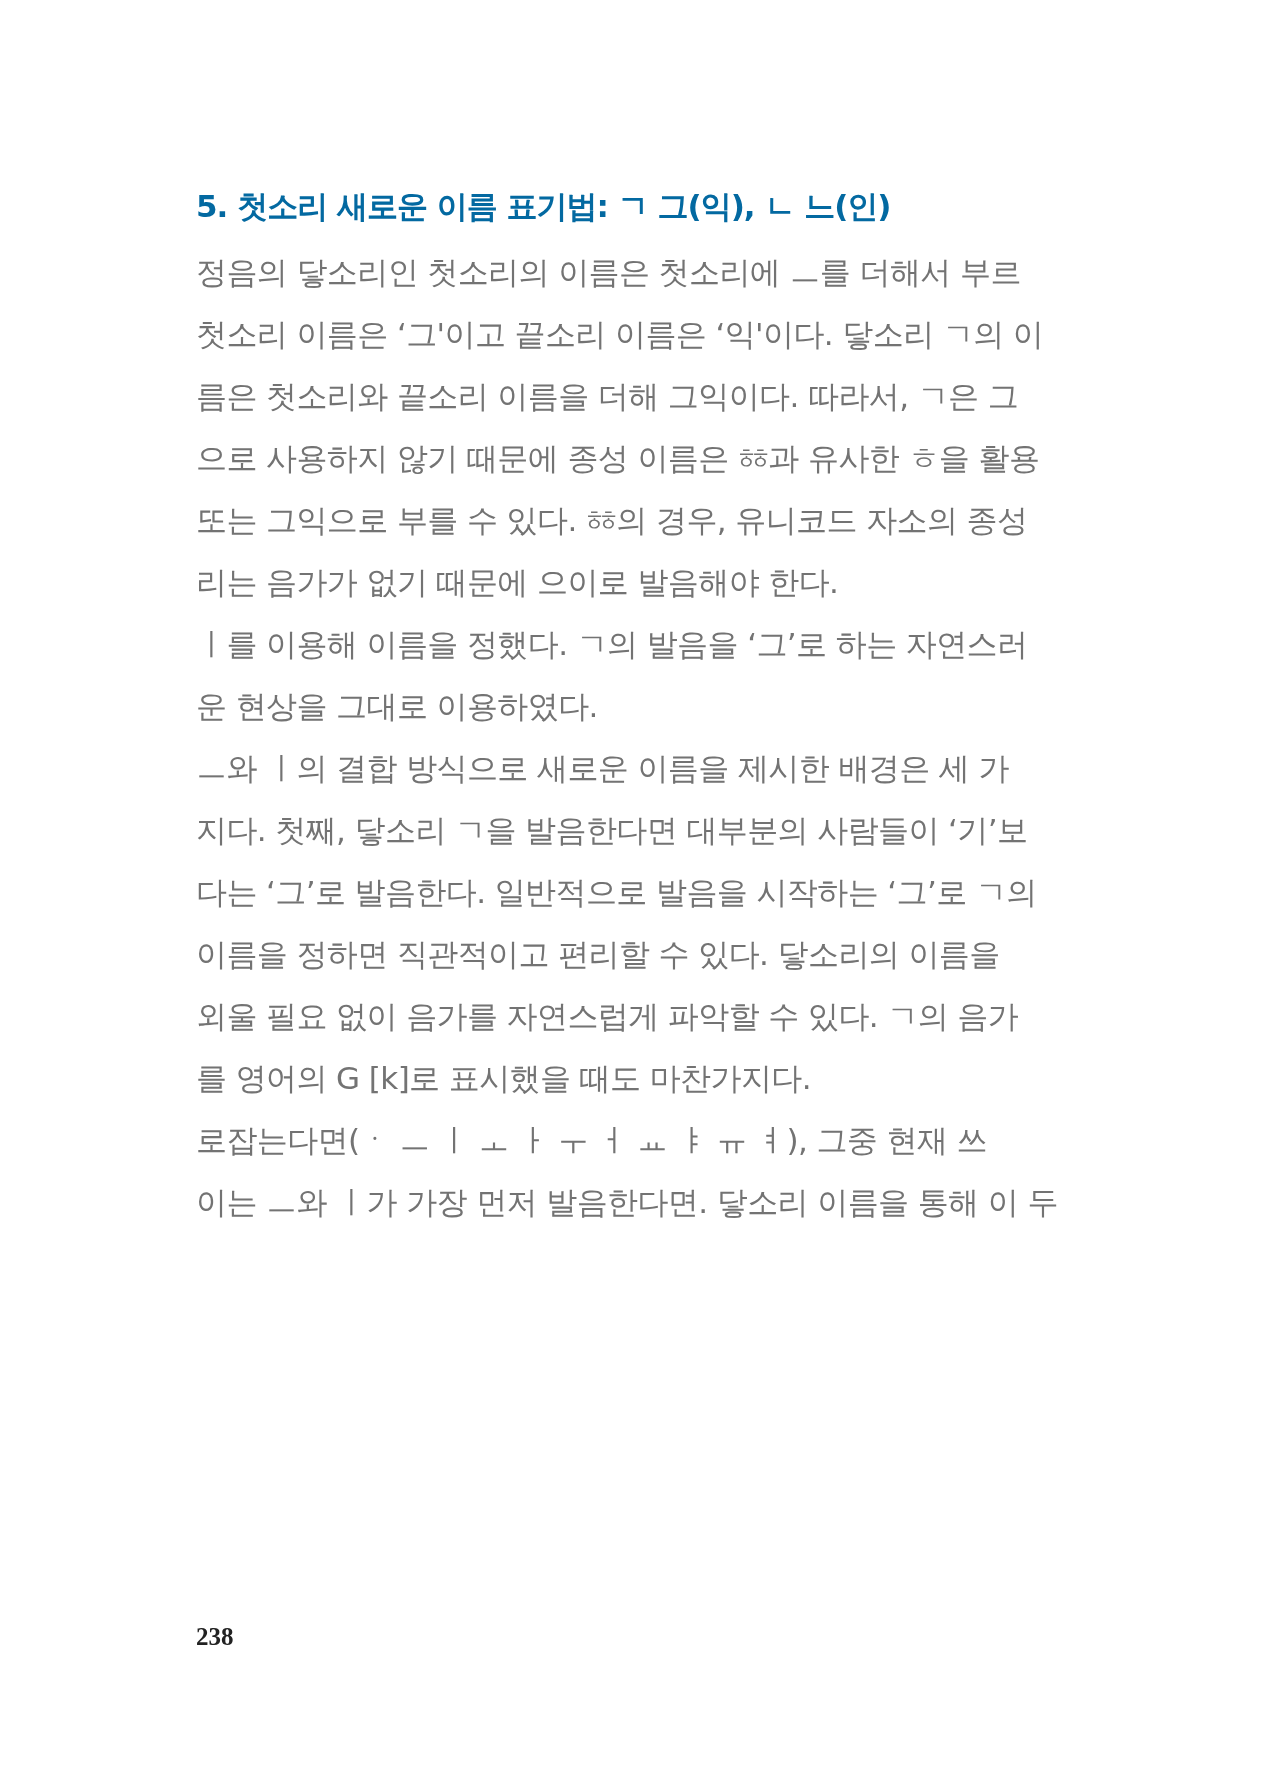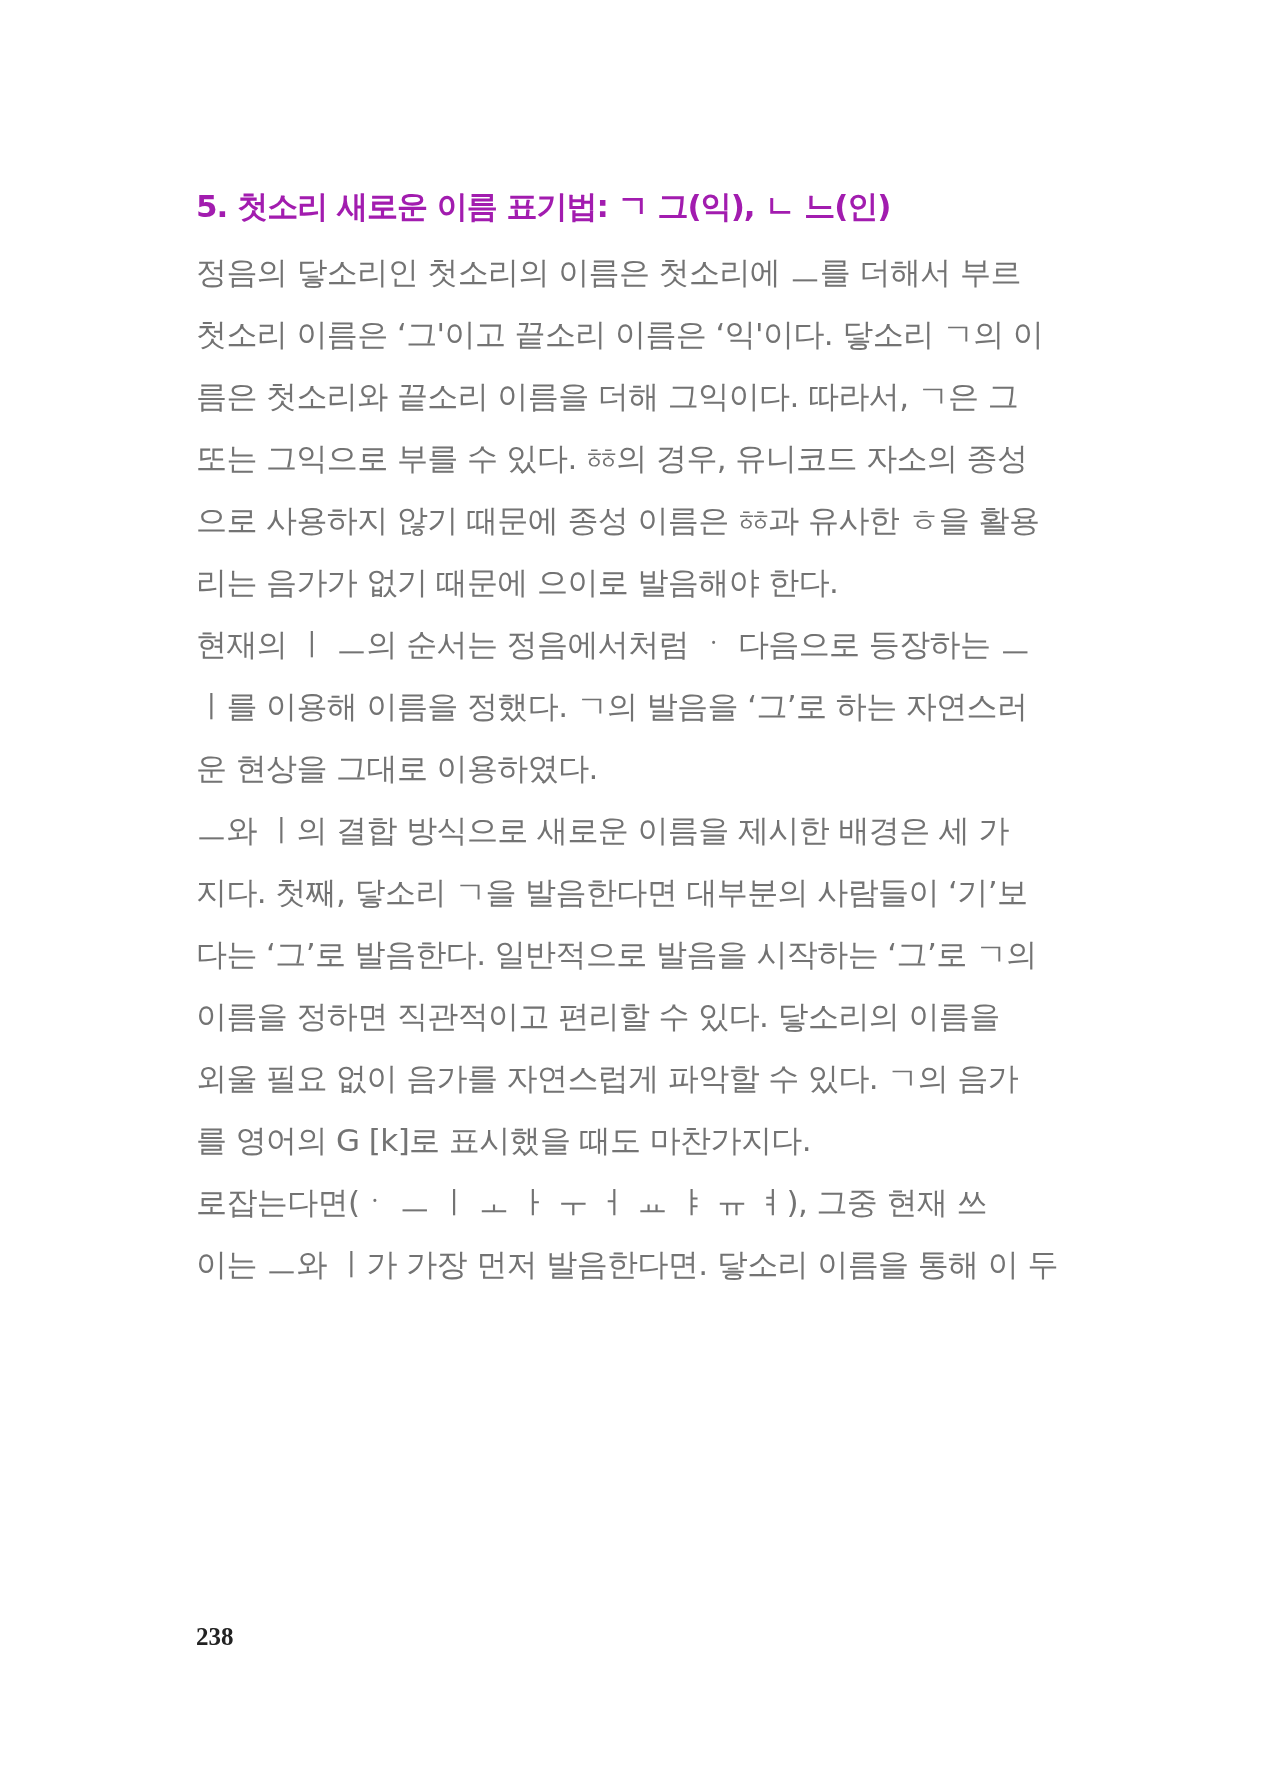--- a/index.html
+++ b/index.html
@@ -24,21 +24,21 @@
     .heading {
       position: absolute;
       left: 196px;
       top: 184px;
       font-family: "DejaVu Sans", "Liberation Sans", sans-serif;
       font-weight: bold;
       font-size: 31px;
       line-height: 44px;
       letter-spacing: -1px;
       white-space: nowrap;
-      color: #a21caf;
+      color: #0369a1;
     }
     .body-text {
       position: absolute;
       left: 196px;
       top: 241px;
       width: 900px;
       font-family: "DejaVu Sans", "Liberation Sans", sans-serif;
       font-size: 31px;
       line-height: 62px;
       letter-spacing: -0.6px;
@@ -64,24 +64,23 @@
 </head>
 <body>
 
 <div class="page">
   <div class="heading">5. 첫소리 새로운 이름 표기법: ㄱ 그(익), ㄴ 느(인)</div>
 
   <div class="body-text">
     <span class="line">정음의 닿소리인 첫소리의 이름은 첫소리에 ㅡ를 더해서 부르</span>
     <span class="line">첫소리 이름은 ‘그'이고 끝소리 이름은 ‘익'이다. 닿소리 ㄱ의 이</span>
     <span class="line">름은 첫소리와 끝소리 이름을 더해 그익이다. 따라서, ㄱ은 그</span>
+    <span class="line">으로 사용하지 않기 때문에 종성 이름은 ㆅ과 유사한 ㅎ을 활용</span>
     <span class="line">또는 그익으로 부를 수 있다.  ㆅ의 경우, 유니코드 자소의 종성</span>
-    <span class="line">으로 사용하지 않기 때문에 종성 이름은 ㆅ과 유사한 ㅎ을 활용</span>
     <span class="line">리는 음가가 없기 때문에 으이로 발음해야 한다.</span>
-    <span class="line">현재의 ㅣ ㅡ의 순서는 정음에서처럼 ㆍ 다음으로 등장하는 ㅡ</span>
     <span class="line">ㅣ를 이용해 이름을 정했다. ㄱ의 발음을 ‘그’로 하는 자연스러</span>
     <span class="line">운 현상을 그대로 이용하였다.</span>
     <span class="line">ㅡ와 ㅣ의 결합 방식으로 새로운 이름을 제시한  배경은 세 가</span>
     <span class="line">지다. 첫째, 닿소리 ㄱ을 발음한다면 대부분의 사람들이 ‘기’보</span>
     <span class="line">다는 ‘그’로 발음한다. 일반적으로 발음을 시작하는 ‘그’로 ㄱ의</span>
     <span class="line">이름을 정하면 직관적이고 편리할 수 있다.  닿소리의 이름을</span>
     <span class="line">외울 필요 없이 음가를 자연스럽게 파악할 수 있다. ㄱ의 음가</span>
     <span class="line">를 영어의 G [k]로 표시했을 때도 마찬가지다.</span>
     <span class="line">로잡는다면(ㆍ ㅡ ㅣ ㅗ ㅏ ㅜ ㅓ ㅛ ㅑ ㅠ ㅕ), 그중 현재 쓰</span>
     <span class="line">이는 ㅡ와 ㅣ가 가장 먼저 발음한다면. 닿소리 이름을 통해 이 두</span>

